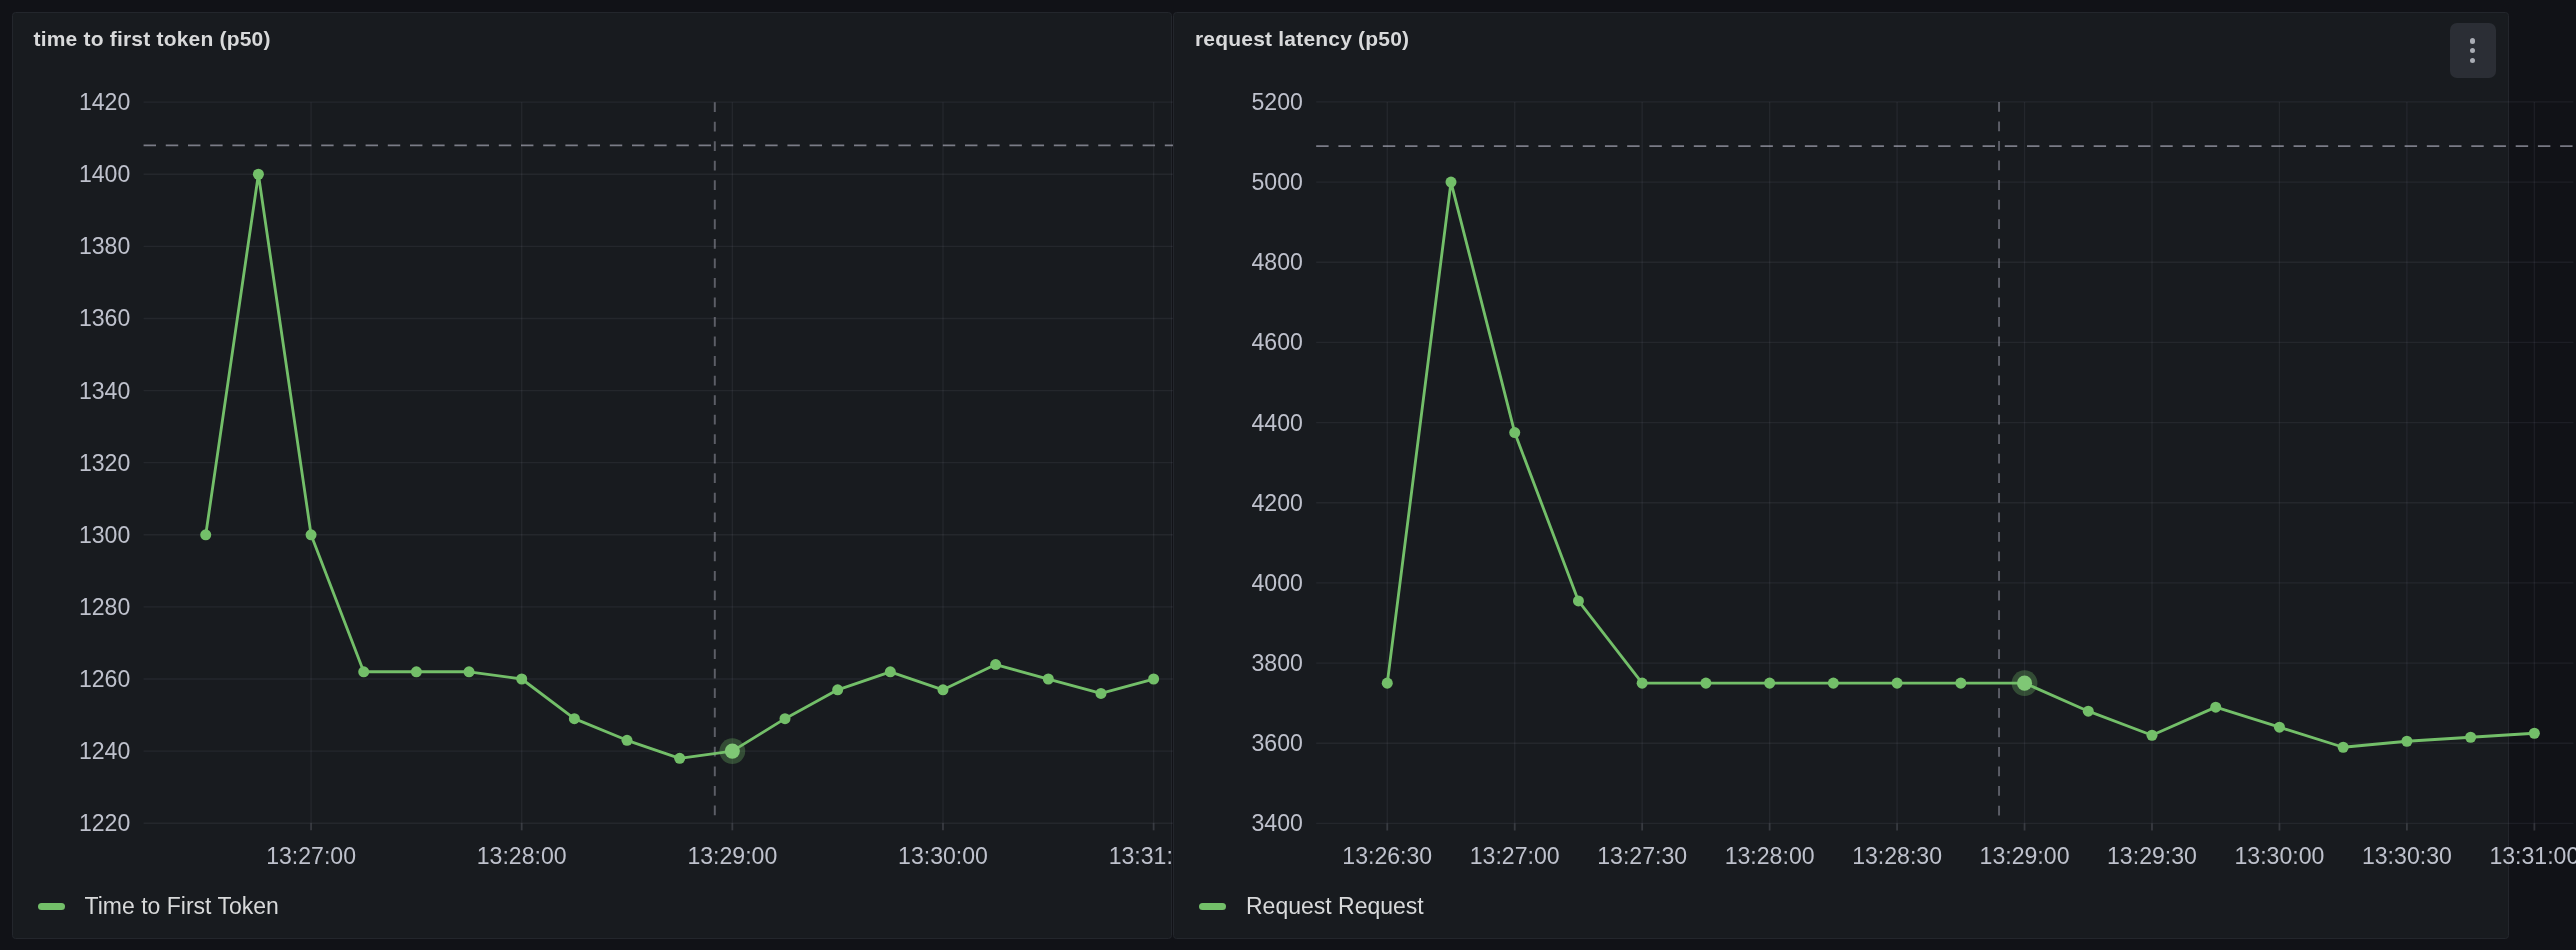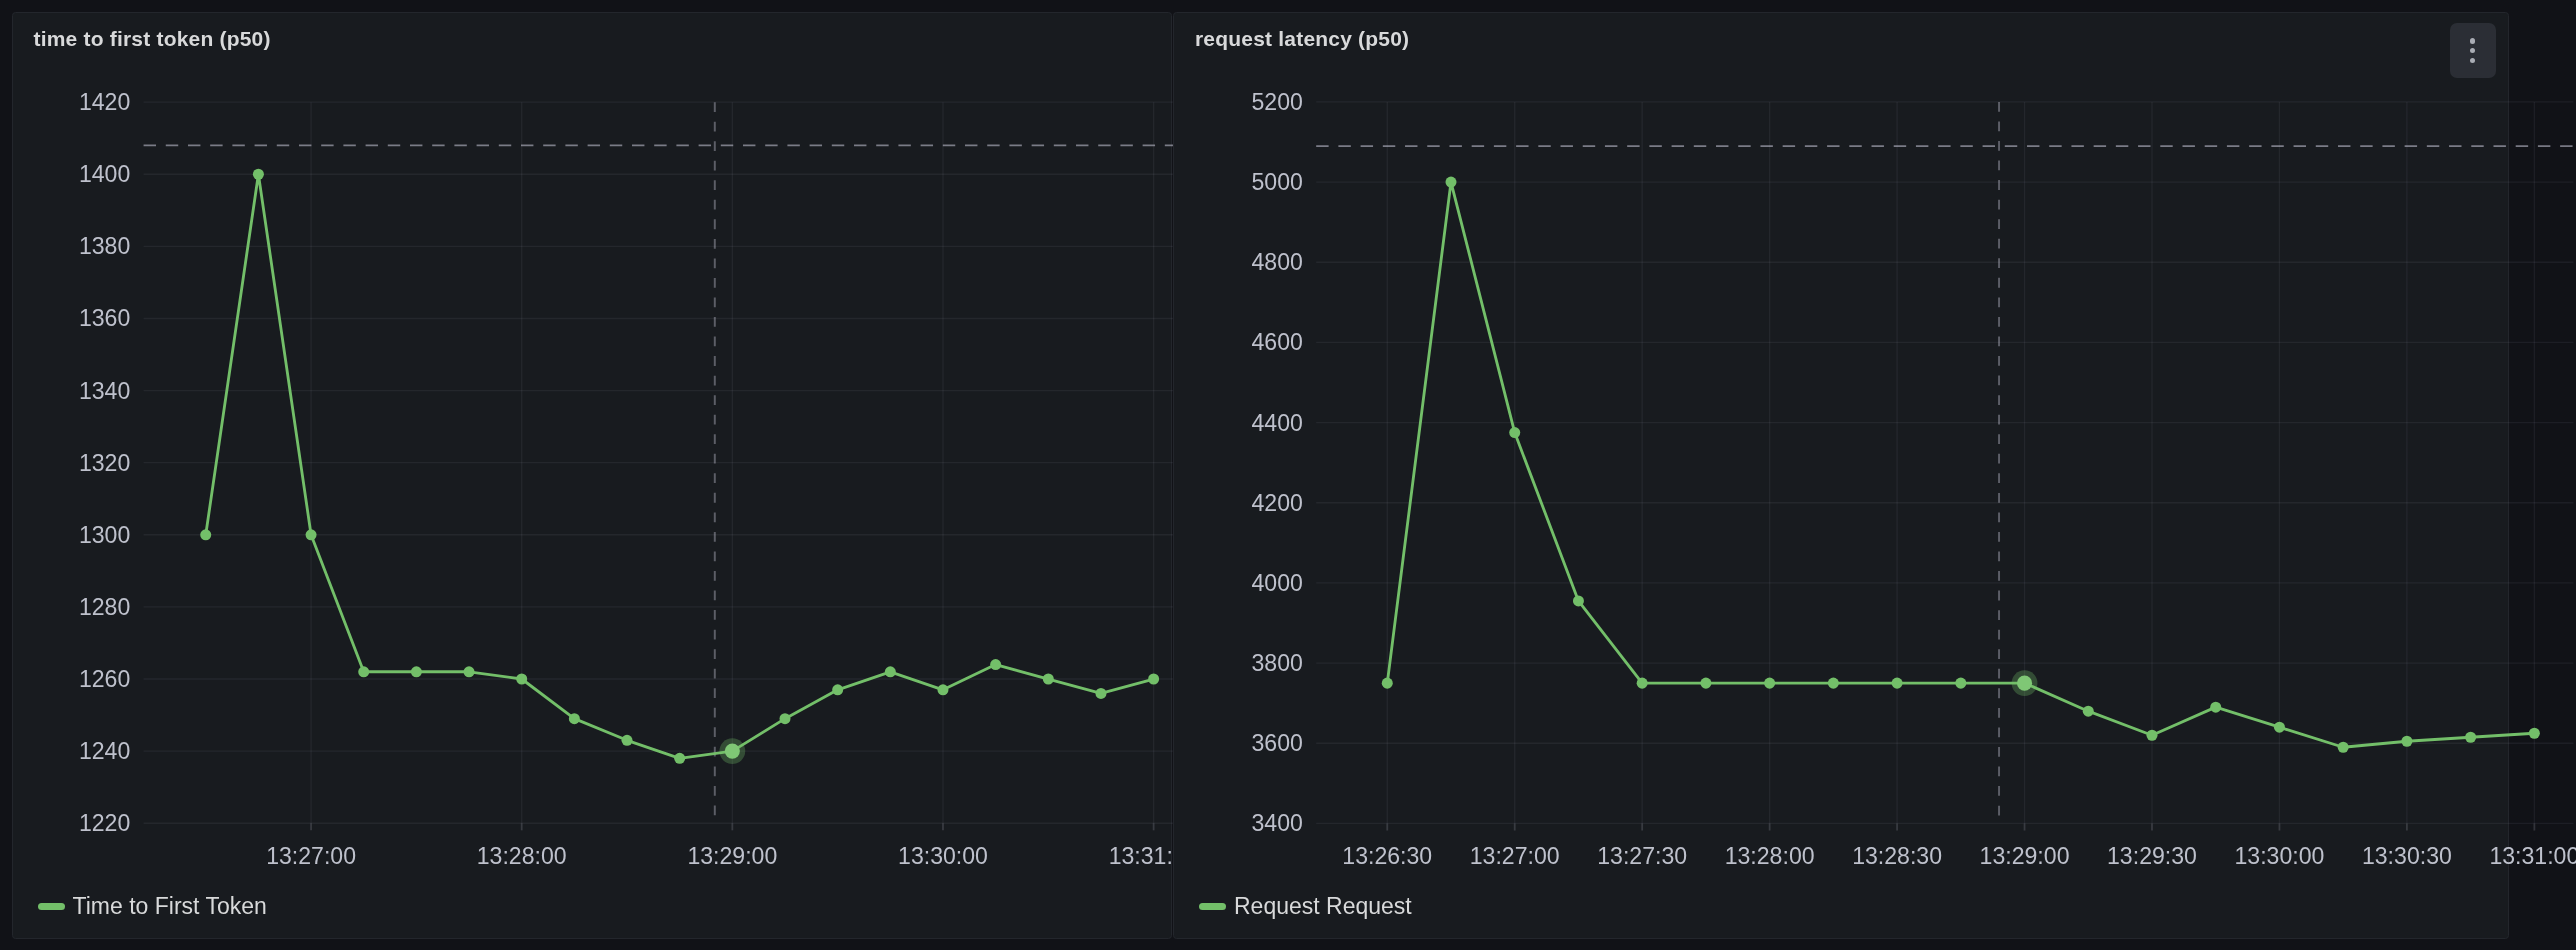--- a/index.html
+++ b/index.html
@@ -13,21 +13,21 @@
     font-family:"Liberation Sans",sans-serif;overflow:hidden;}
   .panel{position:absolute;top:11.5px;height:927px;background:var(--panel-bg);
     border:0.9px solid var(--panel-border);border-radius:3.6px;}
   #panel-0{left:11.5px;width:1160px;}
   #panel-1{left:1173px;width:1336px;}
   .panel-title{position:absolute;left:21px;top:14px;font-size:21px;font-weight:600;
     letter-spacing:0.2px;color:var(--title-text);cursor:pointer;}
   .chart-svg{position:absolute;left:0;top:0;width:100%;height:100%;margin-left:40px;}
   svg text{font-family:"Liberation Sans",sans-serif;font-size:26px;fill:var(--axis-text);}
   .legend{position:absolute;left:25px;bottom:18px;display:flex;align-items:center;
-    gap:8px;cursor:pointer;}
+    gap:20px;cursor:pointer;}
   .legend-swatch{width:27px;height:7px;border-radius:3.6px;background:var(--green);}
   .legend-label{font-size:23px;color:var(--title-text);}
   .kebab{position:absolute;top:10.7px;right:12.4px;width:46px;height:55px;border-radius:7px;
     background:var(--kebab-bg);display:flex;flex-direction:column;align-items:center;
     justify-content:center;gap:4.4px;cursor:pointer;}
   .kebab-dot{width:5.3px;height:5.3px;border-radius:50%;background:var(--kebab-dot);}
 </style>
 </head>
 <body>
 

